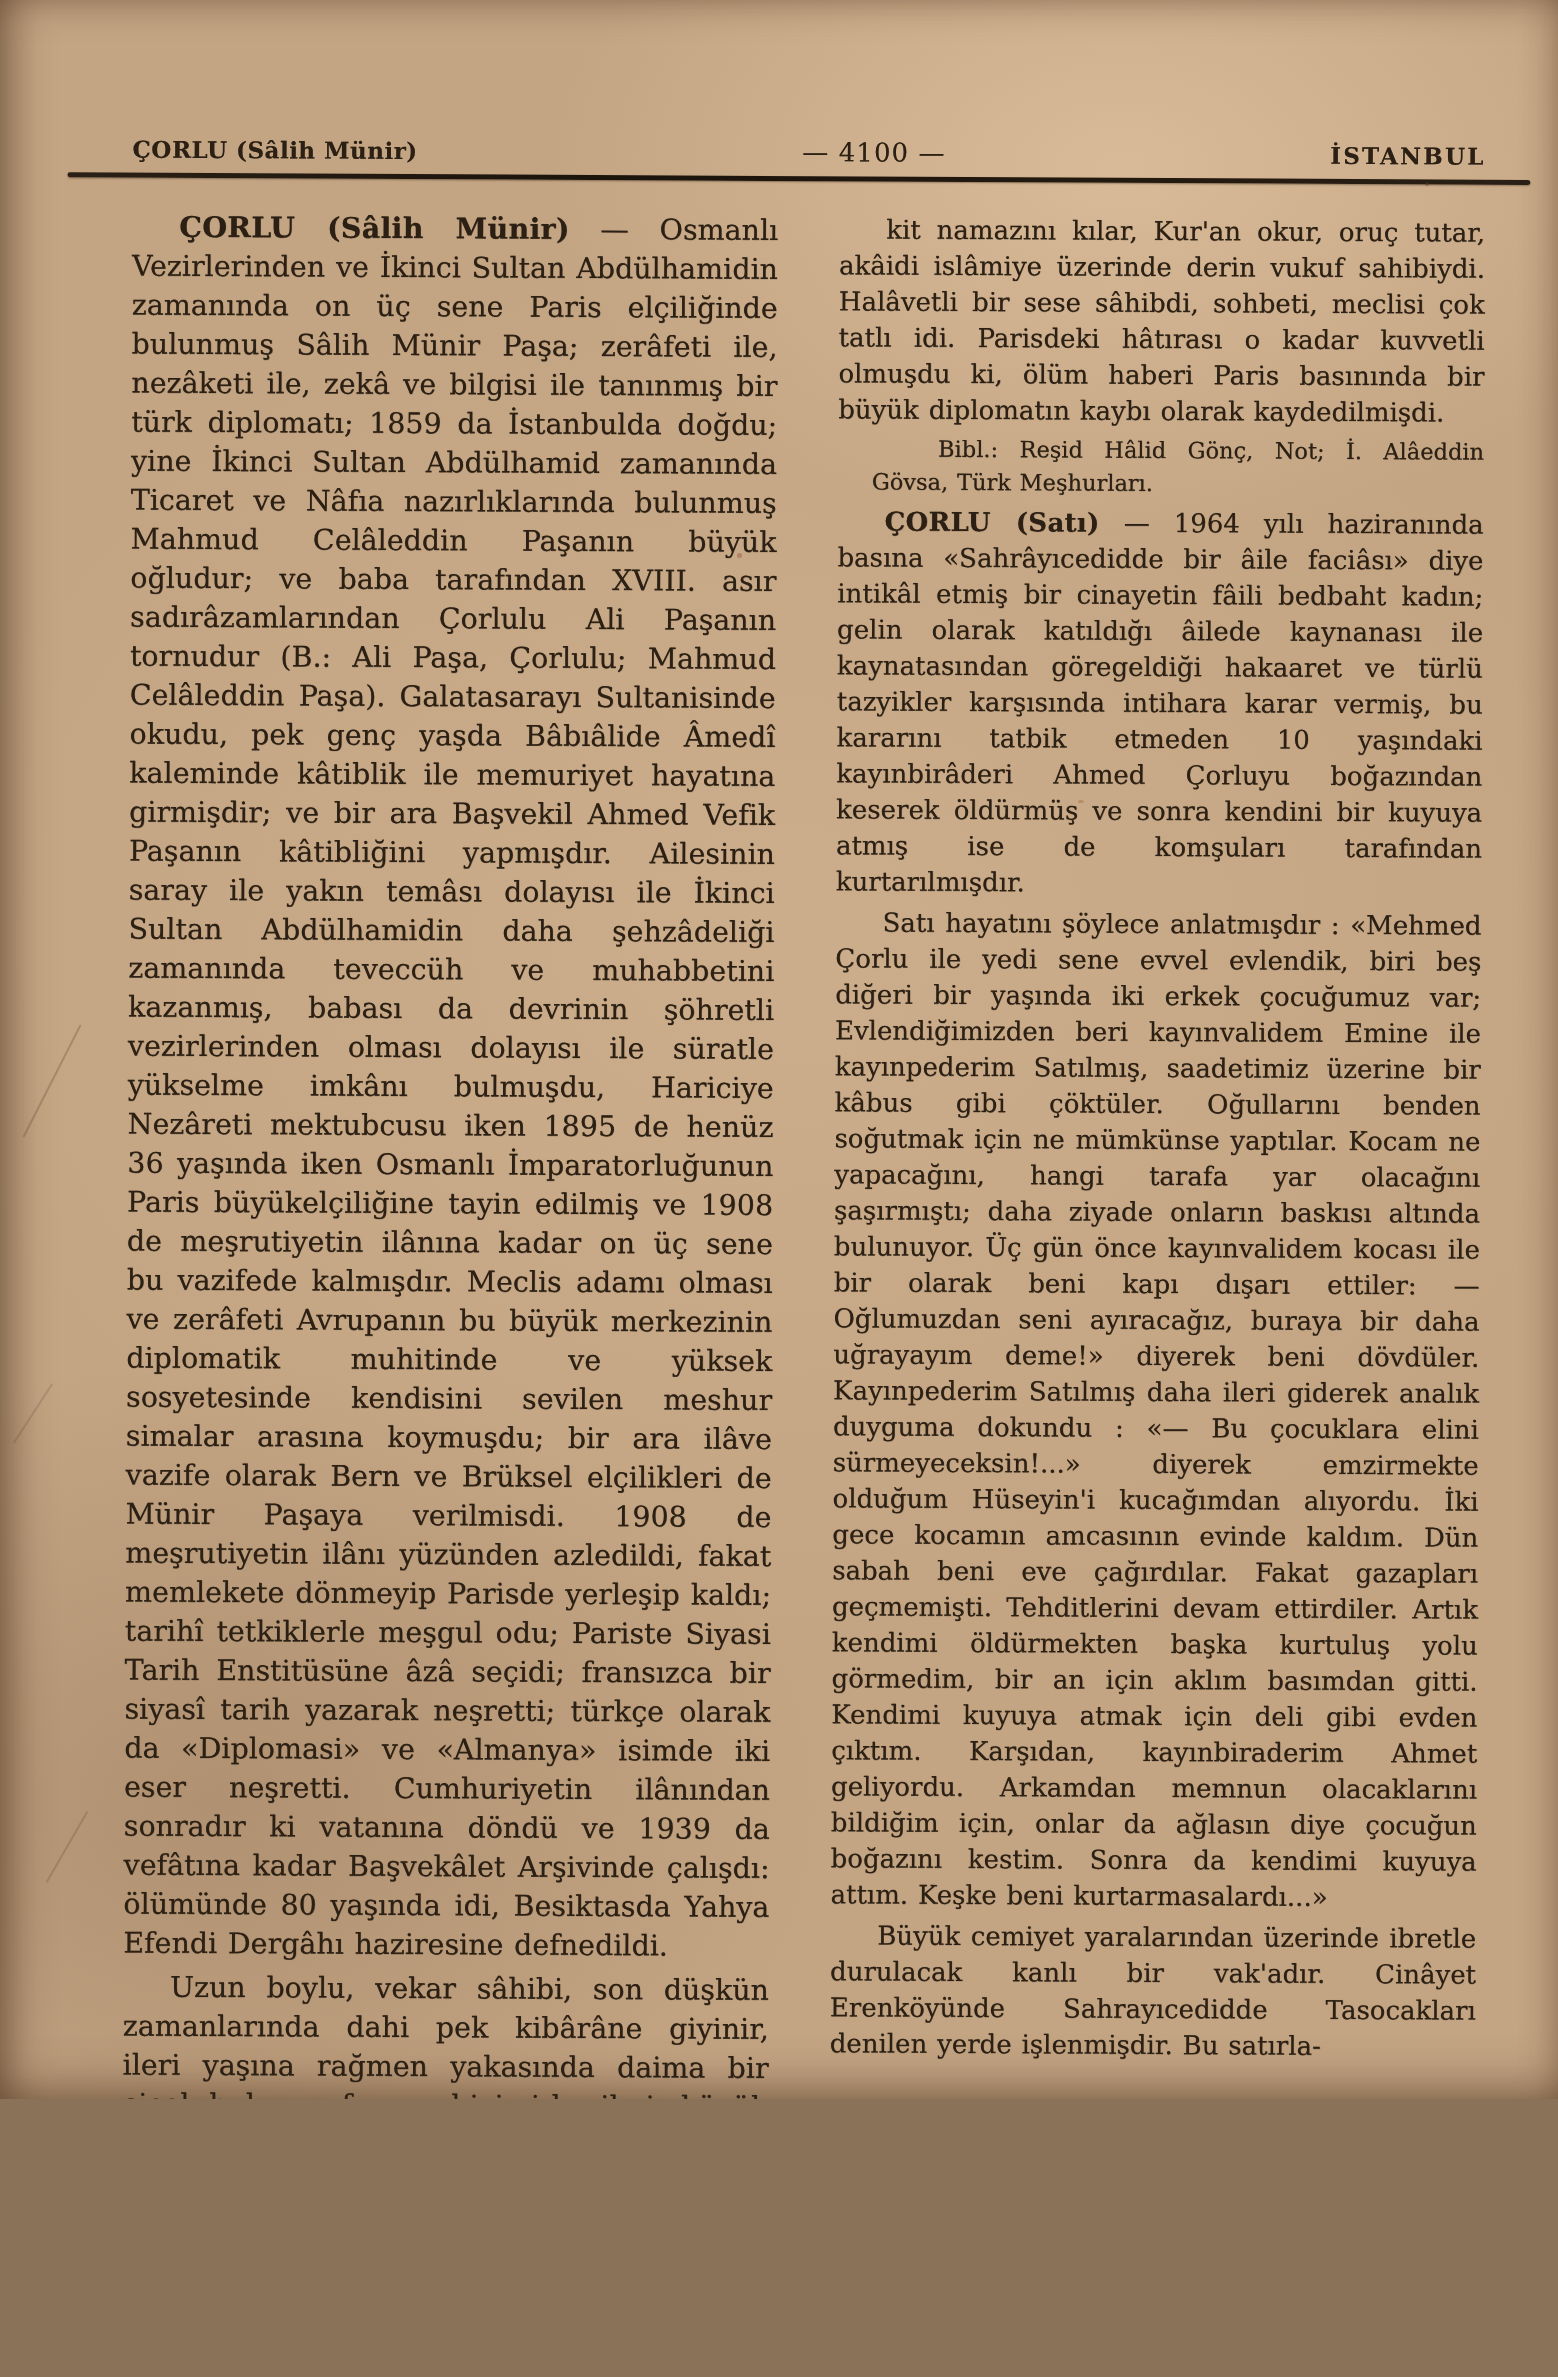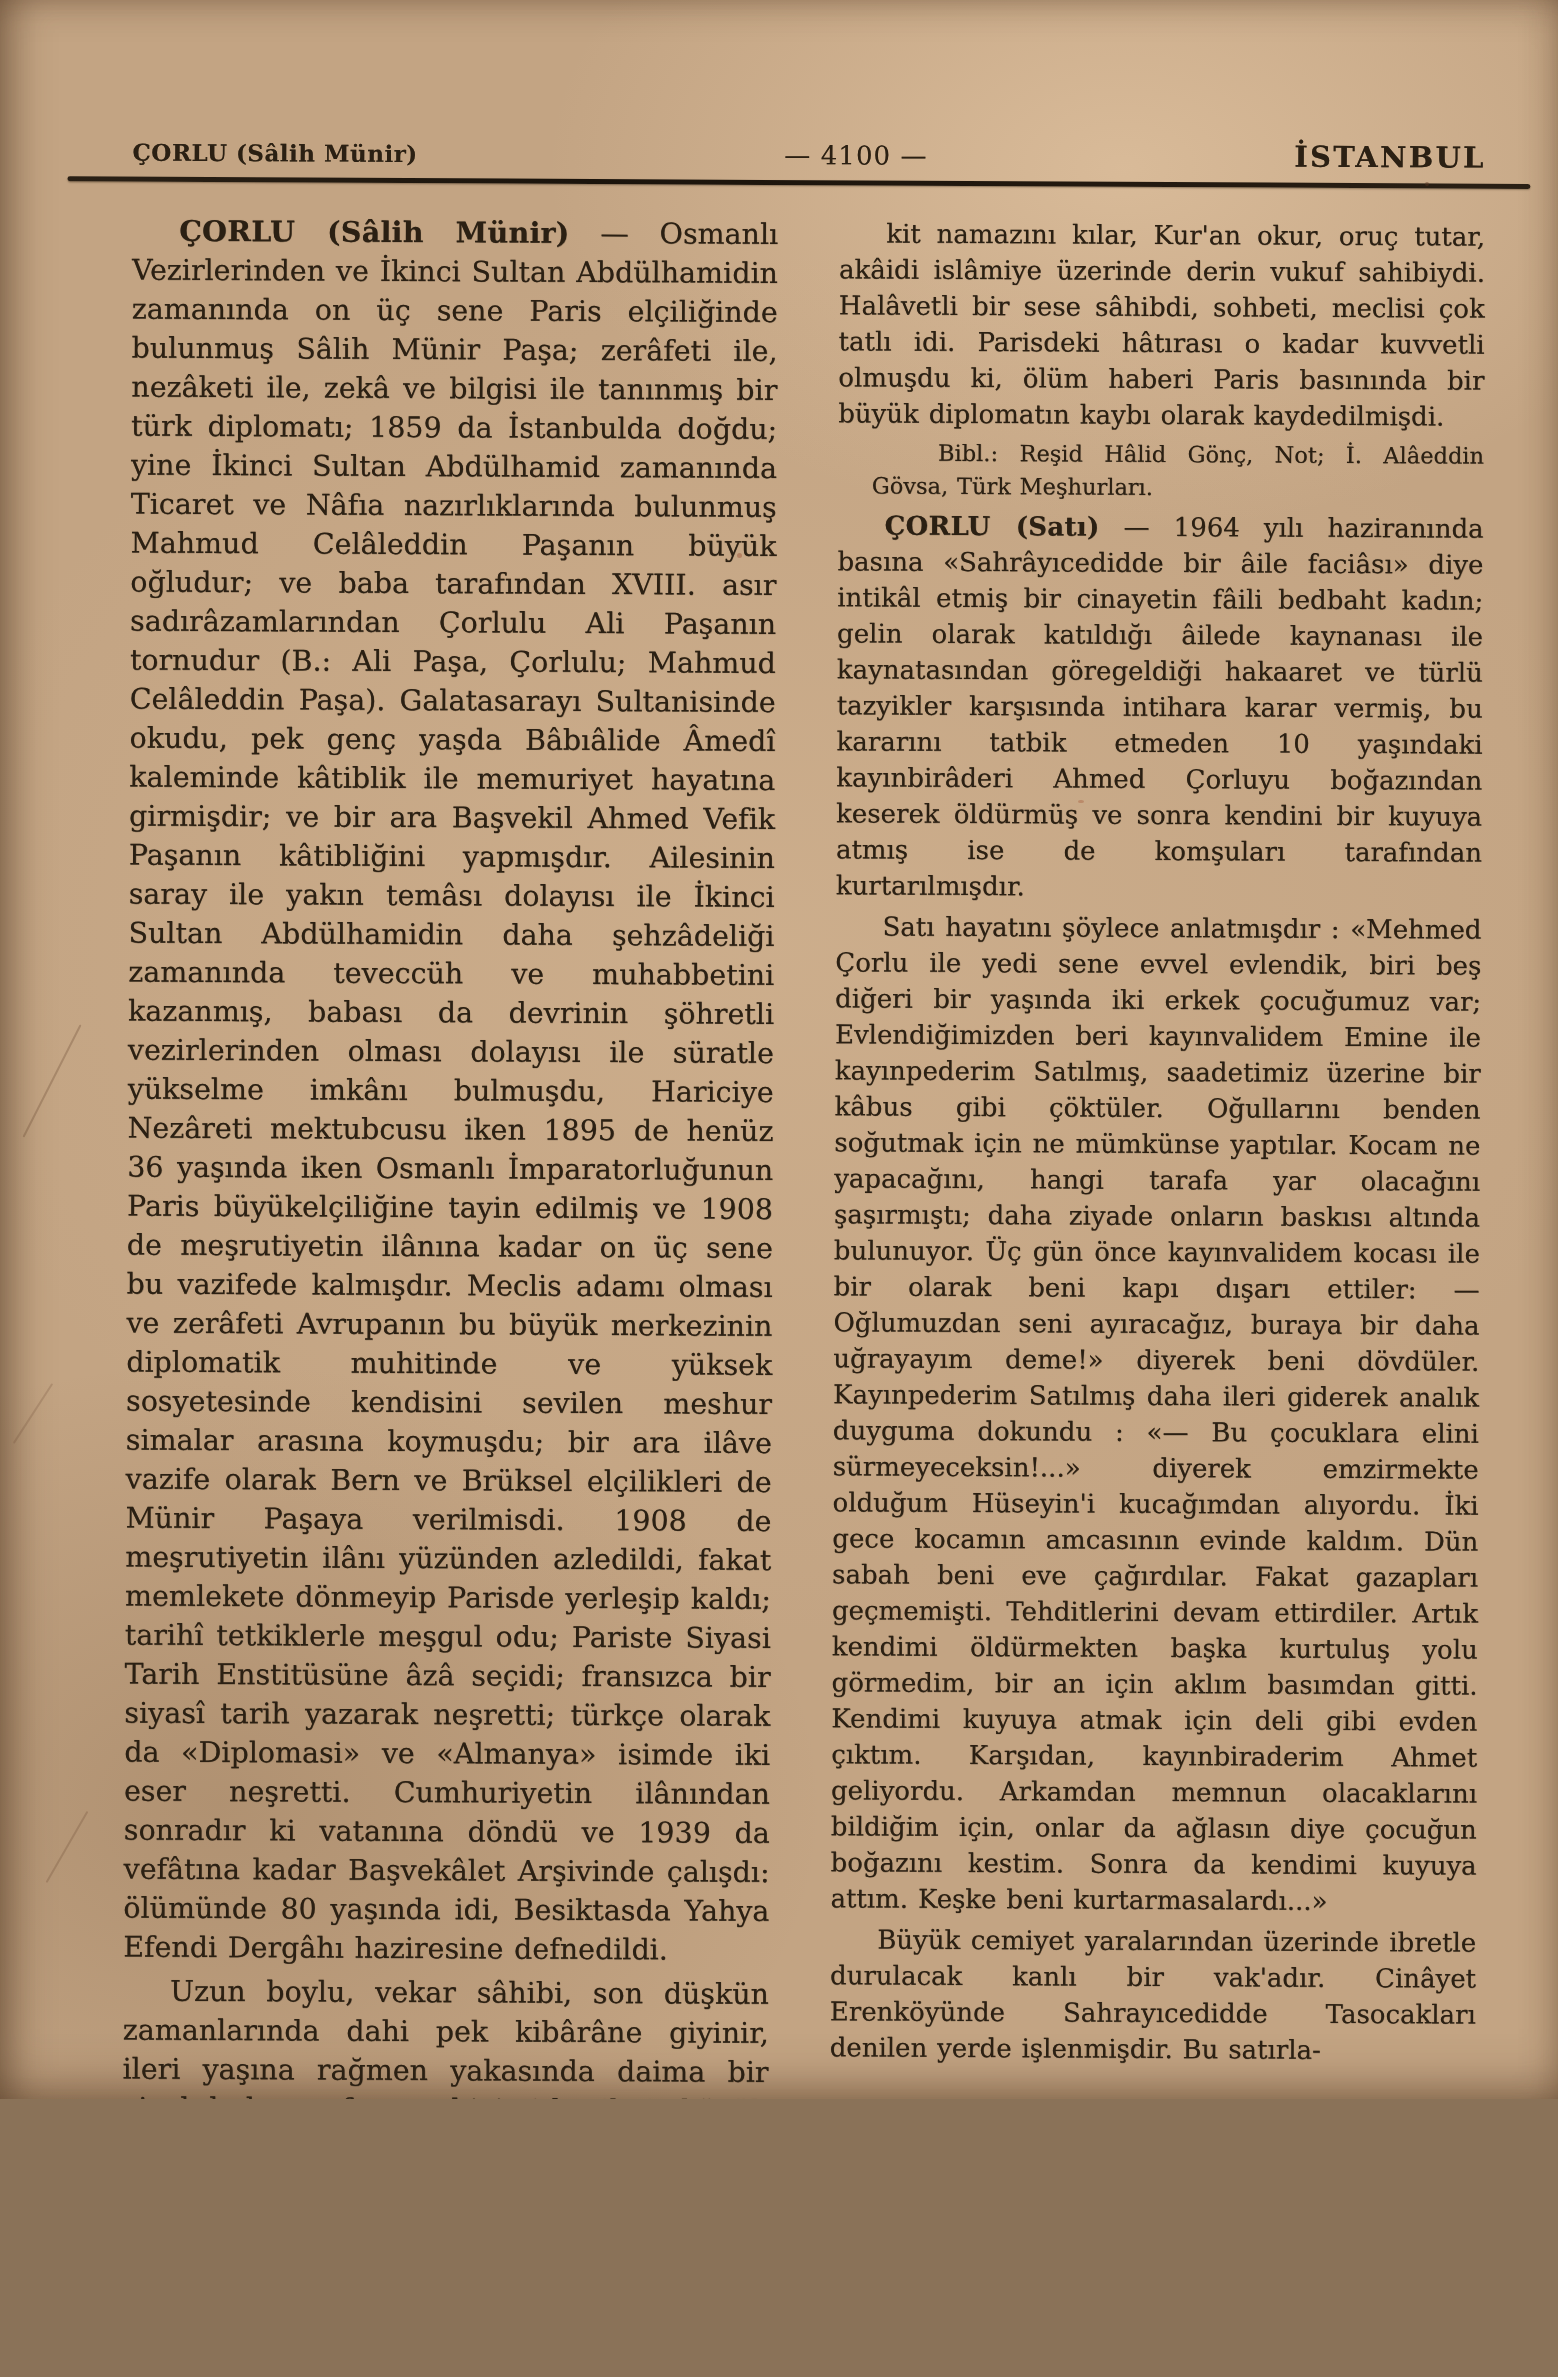--- a/index.html
+++ b/index.html
@@ -30,21 +30,21 @@
     transform-origin: 50% 40%;
     padding: 137px 77px 0 129px;
     box-sizing: border-box;
   }
   .header-row {
     display: flex; align-items: baseline;
     text-shadow: 0 0 0.5px rgba(43,32,19,.55);
   }
   .running-title { font-size: 23px; font-weight: bold; letter-spacing: 0.5px; white-space: nowrap; }
   .page-number  { flex: 1; text-align: center; font-size: 26px; letter-spacing: 1.1px; }
-  .place-label  { font-size: 29px; font-weight: bold; letter-spacing: 2.2px; white-space: nowrap; }
+  .place-label  { font-size: 23px; font-weight: bold; letter-spacing: 2.2px; white-space: nowrap; }
   .header-rule {
     height: 5px;
     margin: 8.8px -45px 0 -65px;
     background: linear-gradient(to right, #2a2015, #1b140c 35%, #241a10 80%, #2a2015);
     border-radius: 2.7px;
     box-shadow: 0 1.1px 1.6px rgba(40,25,10,.35);
   }
   .cols { display: flex; gap: 61px; margin-top: 30px; }
   .col { flex: 1; min-width: 0; }
   .col-left  { font-size: 28.5px; line-height: 39px; }

